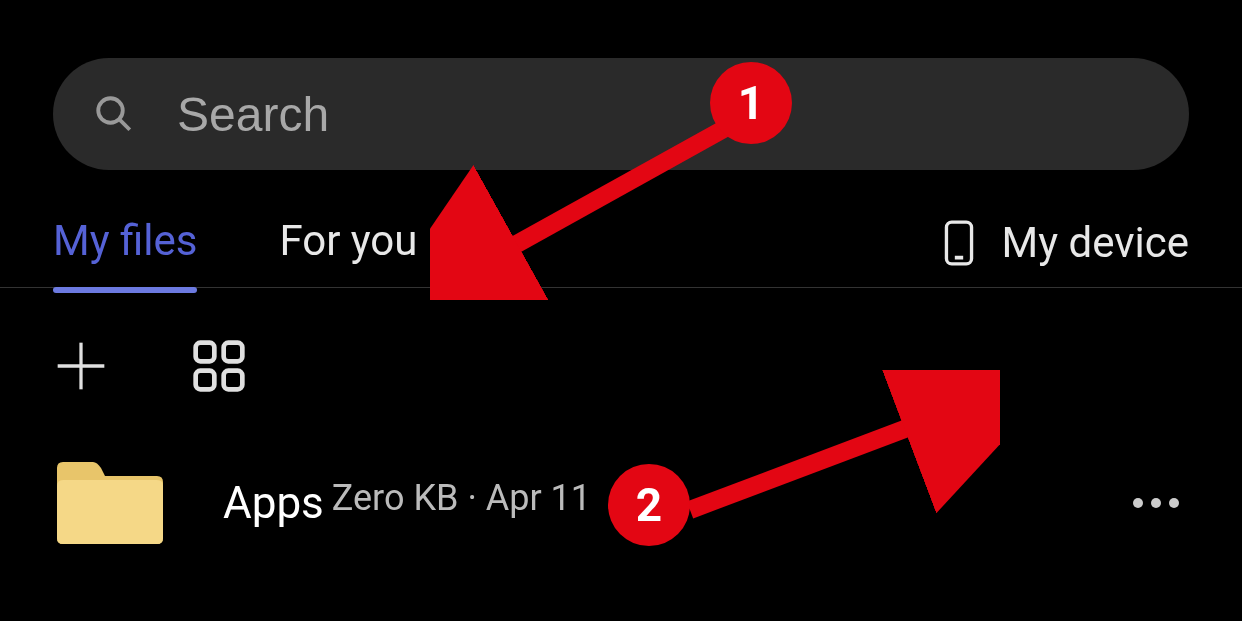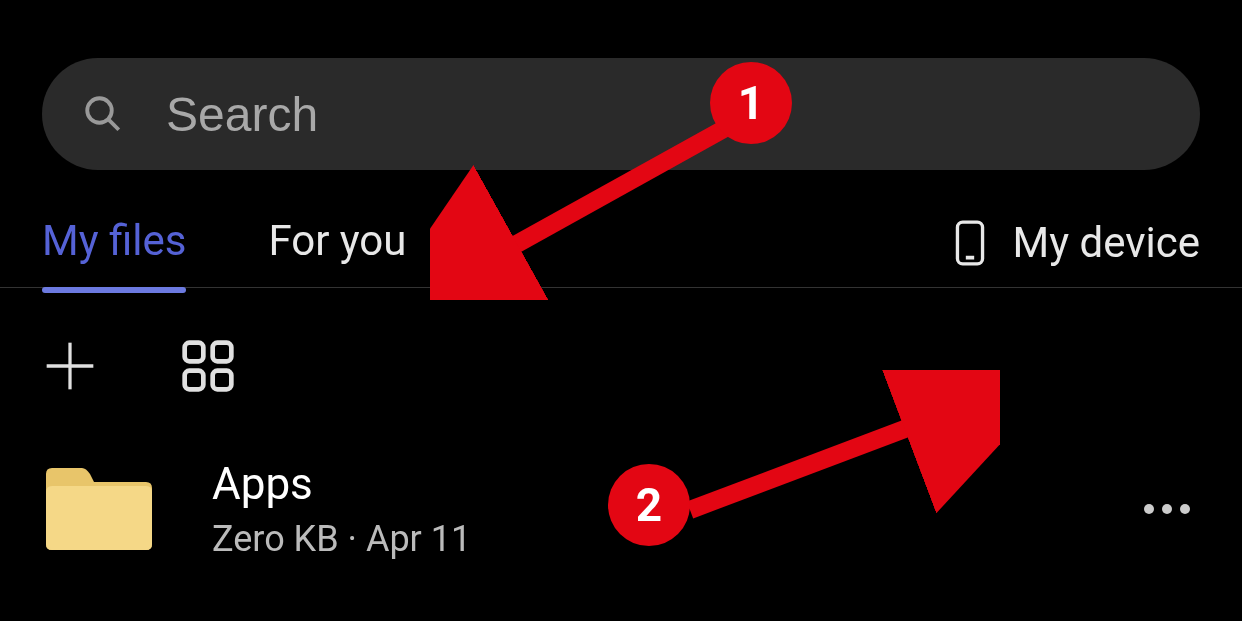--- a/index.html
+++ b/index.html
@@ -10,21 +10,21 @@
     body {
       width: 1242px;
       height: 621px;
       background: #000000;
       font-family: -apple-system, BlinkMacSystemFont, "Segoe UI", Roboto, sans-serif;
       color: #ffffff;
       overflow: hidden;
       position: relative;
     }
     .container {
-      padding: 0 42px;
+      padding: 0 53px;
     }
     .search-bar {
       margin-top: 58px;
       height: 112px;
       background: #2a2a2a;
       border-radius: 56px;
       display: flex;
       align-items: center;
       padding: 0 40px;
       gap: 42px;
@@ -144,21 +144,21 @@
       gap: 56px;
     }
     .folder-icon {
       width: 114px;
       height: 90px;
       position: relative;
     }
     .file-info {
       flex: 1;
       display: flex;
-      flex-direction: column;
+      flex-direction: row;
       gap: 8px;
     }
     .file-name {
       font-size: 44px;
       color: #ffffff;
       font-weight: 400;
     }
     .file-meta {
       font-size: 36px;
       color: #bbbbbb;

